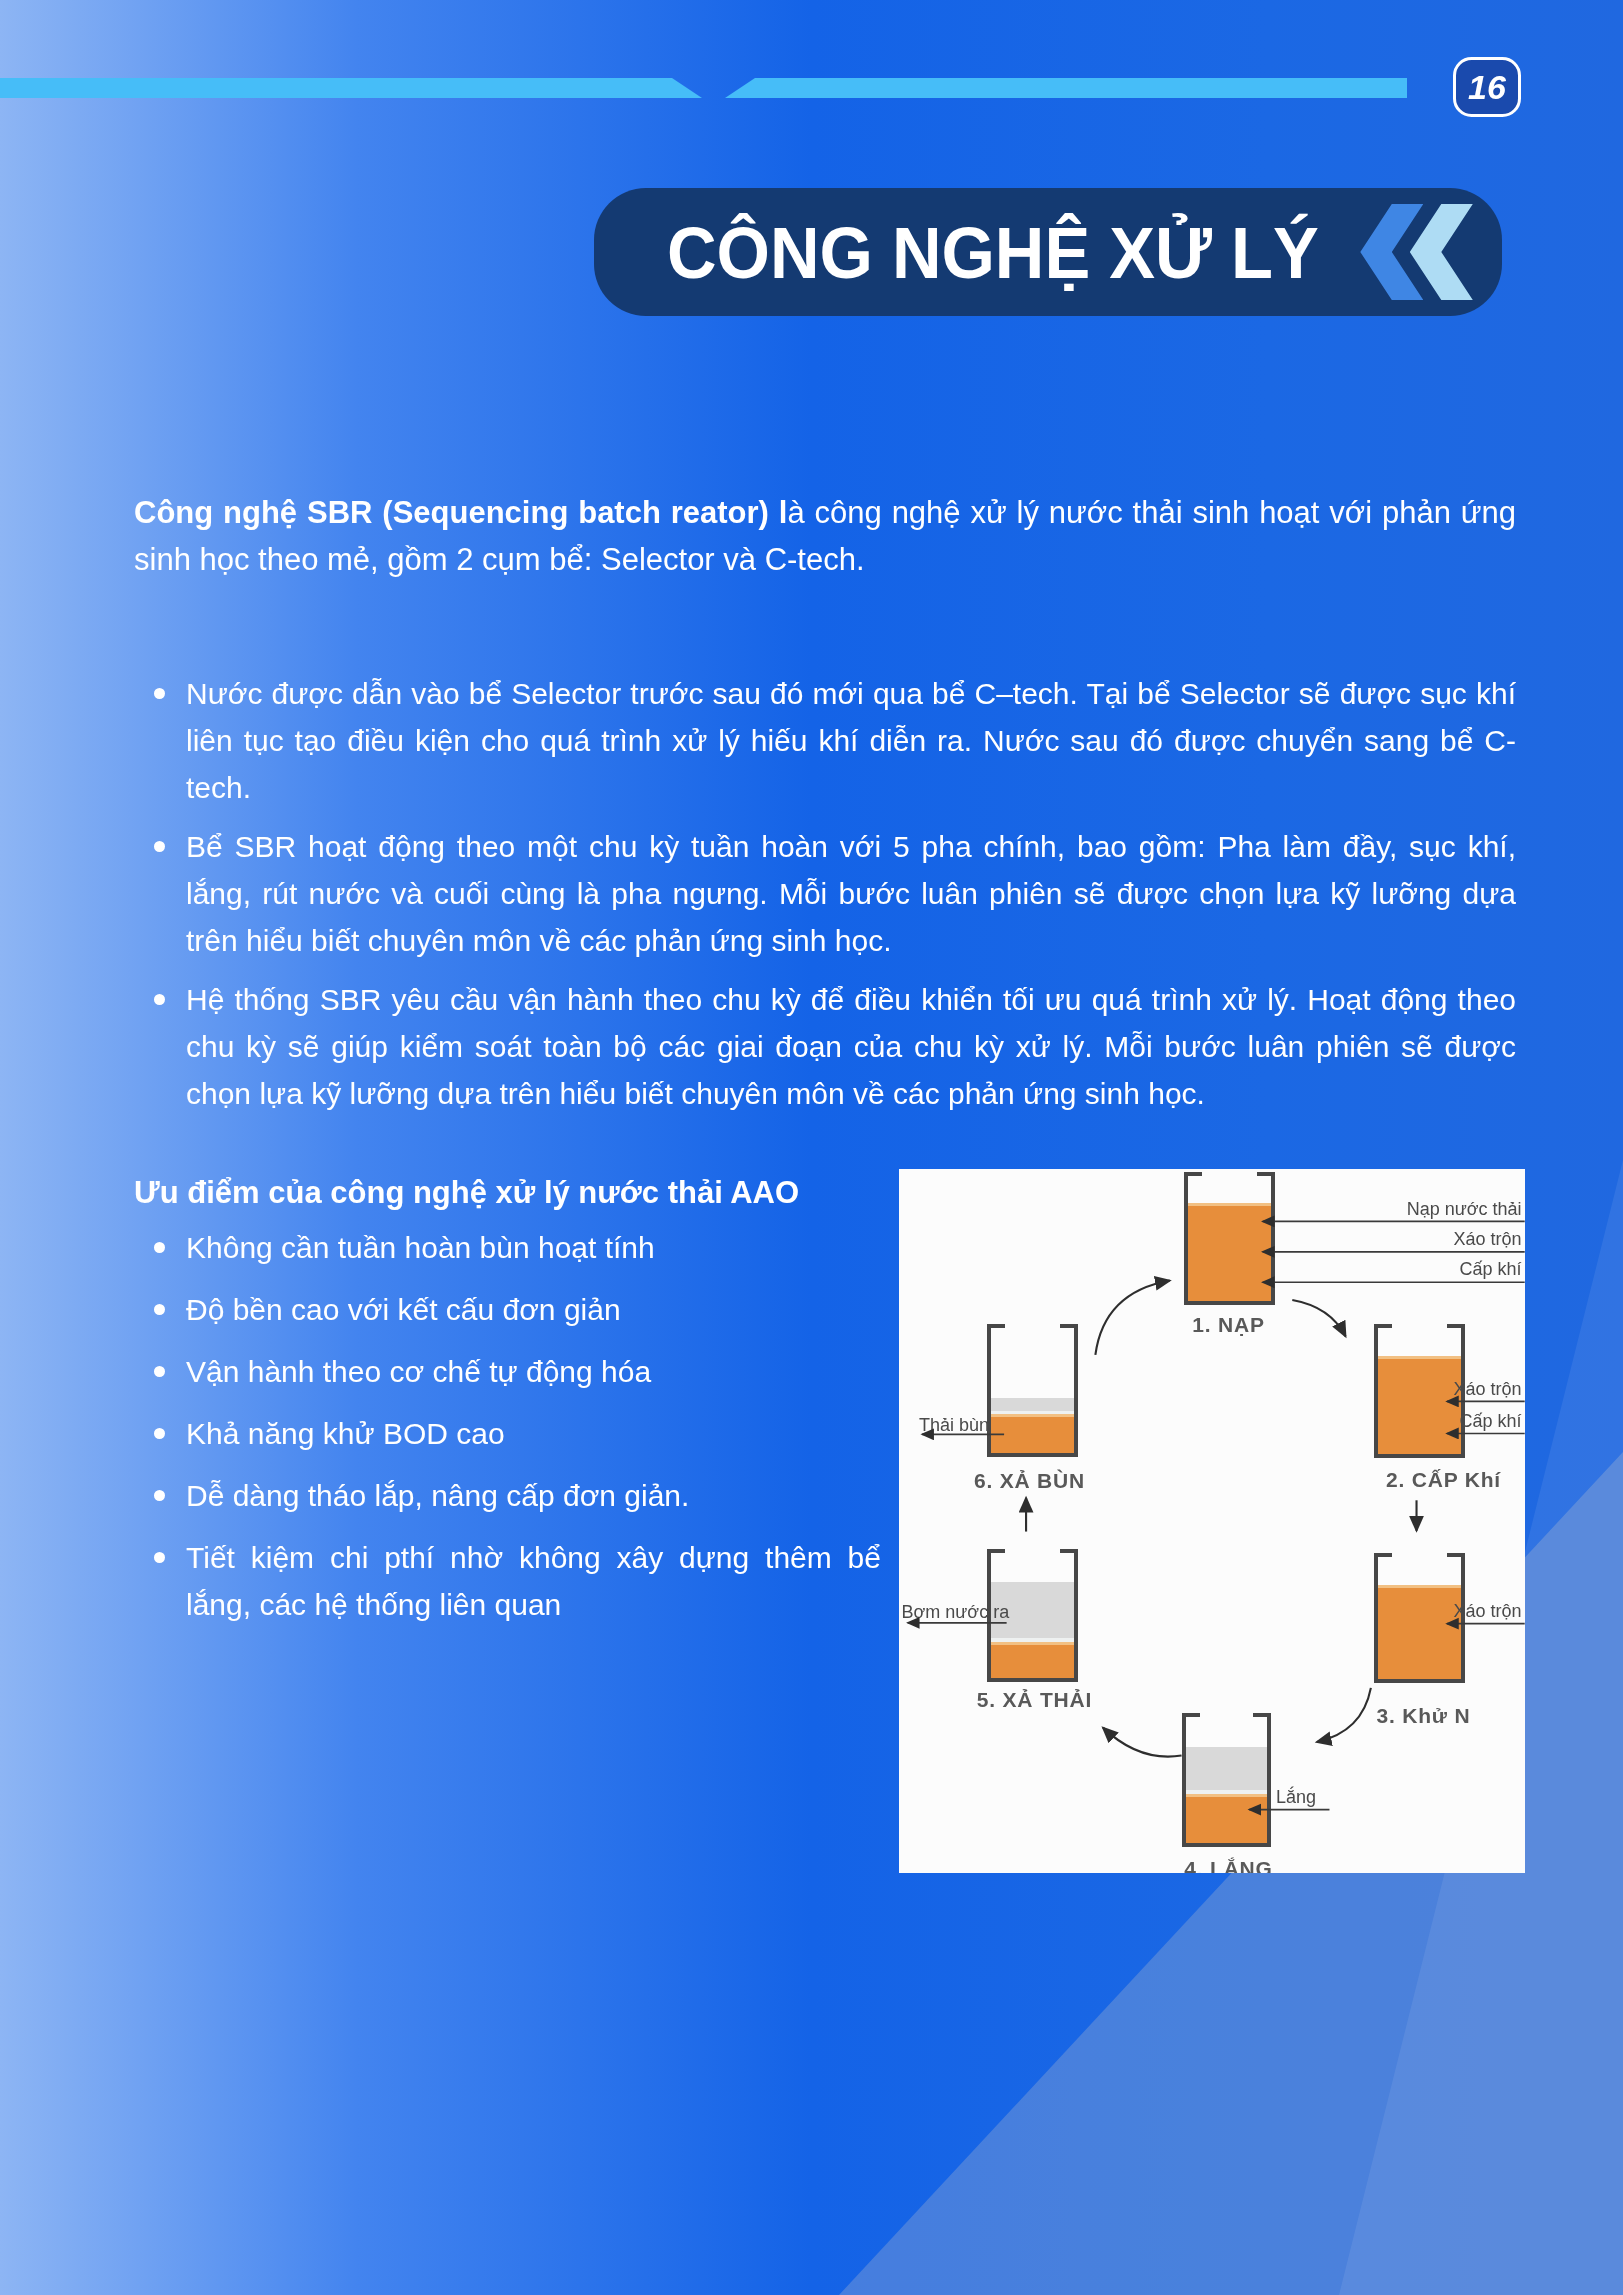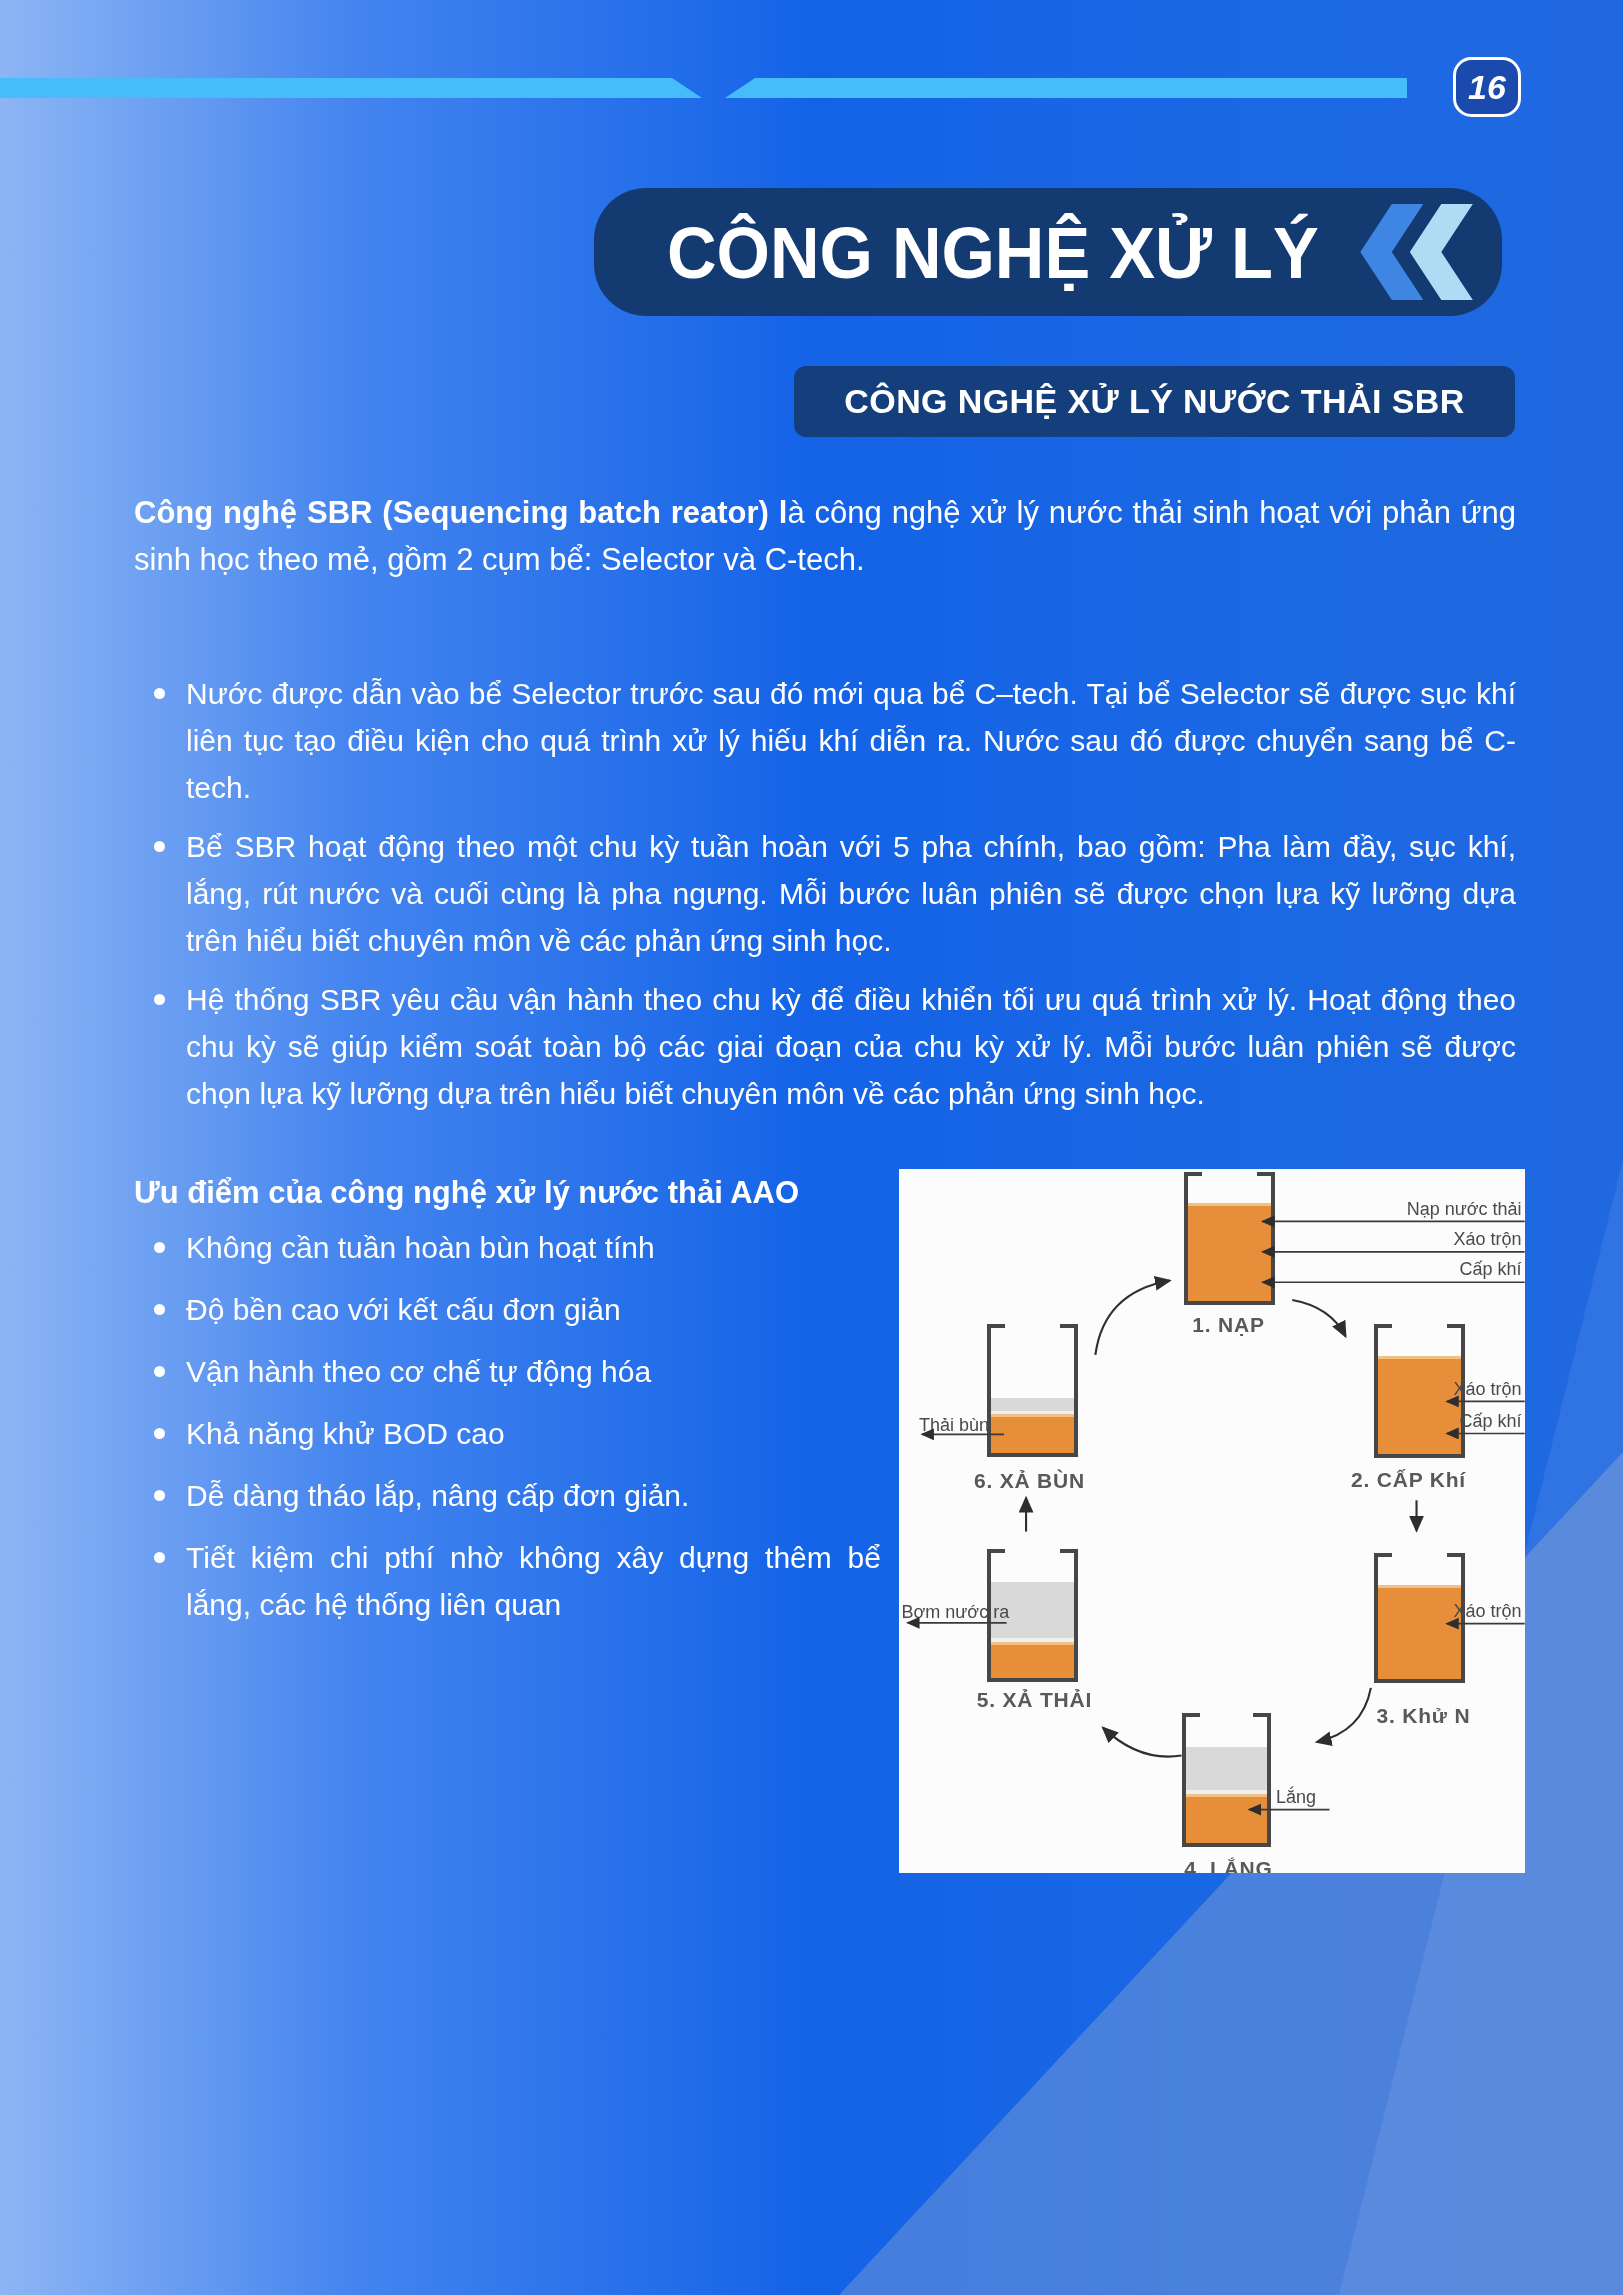--- a/index.html
+++ b/index.html
@@ -83,23 +83,20 @@
   </div>
 
   <div class="title-banner">
     <h1>CÔNG NGHỆ XỬ LÝ</h1>
     <span class="chevrons">
       <i class="chev c1"></i>
       <i class="chev c2"></i>
     </span>
   </div>
 
-  <div class="subtitle-banner">
-    <h2>CÔNG NGHỆ XỬ LÝ NƯỚC THẢI SBR</h2>
-  </div>
 
   <p class="intro"><b>Công nghệ SBR (Sequencing batch reator) l</b><span>à công nghệ xử lý nước thải sinh hoạt với phản ứng sinh học theo mẻ, gồm 2 cụm bể: Selector và C-tech.</span></p>
 
   <ul class="blist principles">
     <li>
         <span class="dot"></span>
         <span class="li-text">Nước được dẫn vào bể Selector trước sau đó mới qua bể C–tech. Tại bể Selector sẽ được sục khí liên tục tạo điều kiện cho quá trình xử lý hiếu khí diễn ra. Nước sau đó được chuyển sang bể C-tech.</span>
       </li>
     <li>
         <span class="dot"></span>
@@ -149,21 +146,21 @@
     <div class="tname" style="left:262px;top:144px;width:135px;text-align:center">1. NẠP</div>
     <div class="alabel ra" style="top:30px">Nạp nước thải</div>
     <div class="alabel ra" style="top:60px">Xáo trộn</div>
     <div class="alabel ra" style="top:90px">Cấp khí</div>
 
     <div class="tank" style="left:475px;top:155px;width:91px;height:134px">
       <i class="tick l"></i>
         <i class="tick r"></i>
       <div class="fill orange" style="top:32px"></div>
     </div>
-    <div class="tname" style="left:452px;top:299px;width:135px;text-align:left">2. CẤP Khí</div>
+    <div class="tname" style="left:477px;top:299px;width:135px;text-align:center">2. CẤP Khí</div>
     <div class="alabel ra" style="top:210px">Xáo trộn</div>
     <div class="alabel ra" style="top:242px">Cấp khí</div>
 
     <div class="tank" style="left:475px;top:384px;width:91px;height:130px">
       <i class="tick l"></i>
         <i class="tick r"></i>
       <div class="fill orange" style="top:32px"></div>
     </div>
     <div class="tname" style="left:457px;top:535px;width:135px;text-align:center">3. Khử N</div>
     <div class="alabel ra" style="top:432px">Xáo trộn</div>

